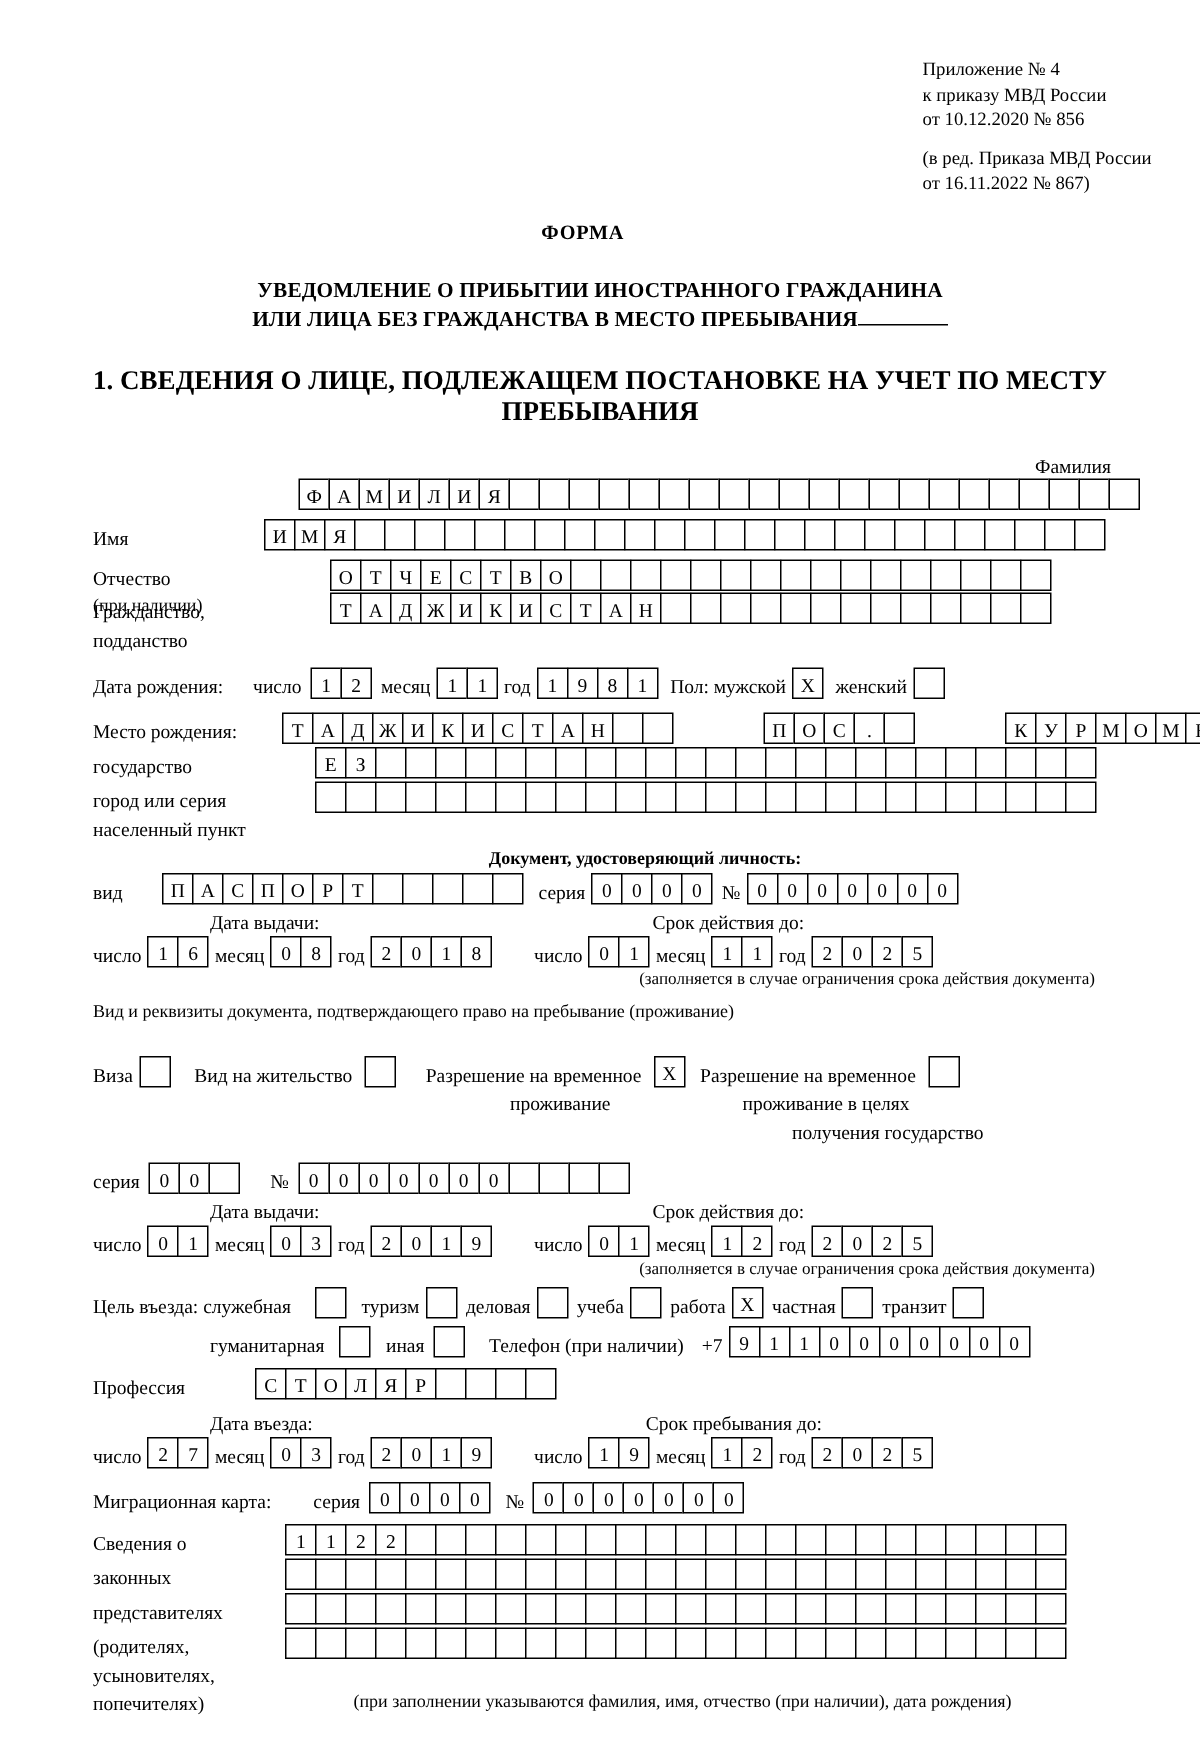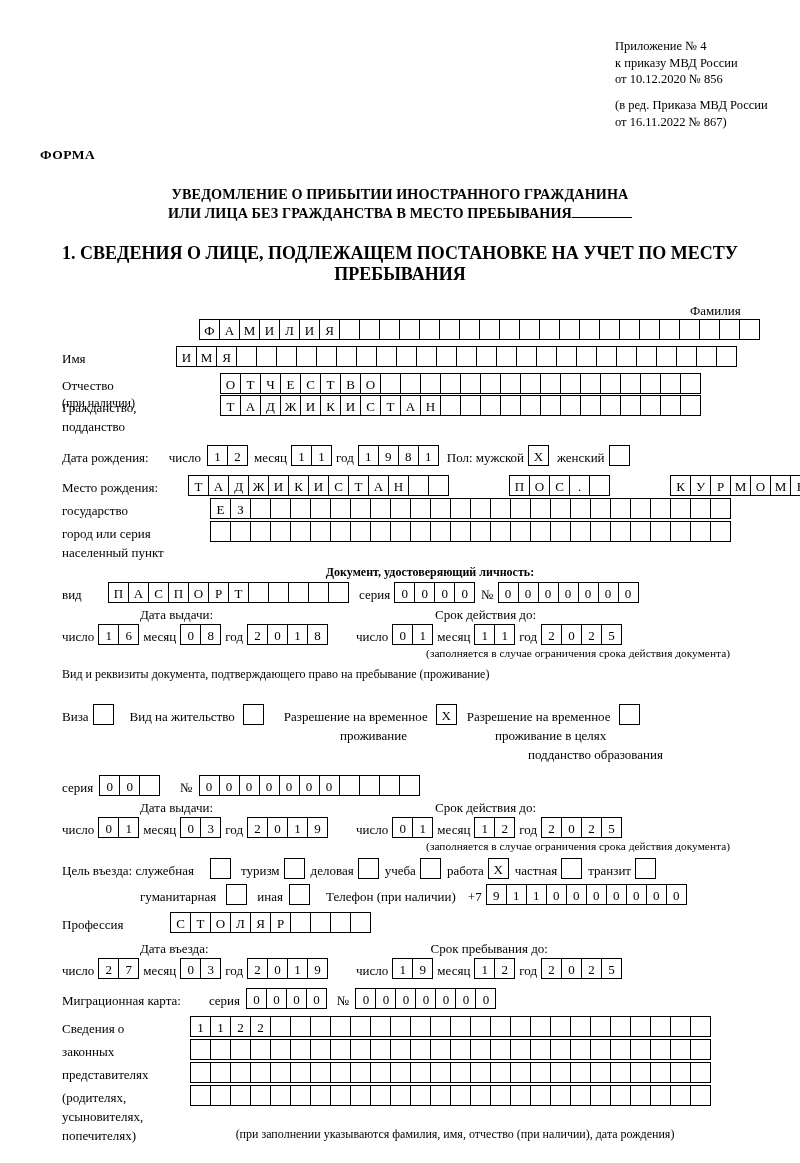--- a/index.html
+++ b/index.html
@@ -8,21 +8,21 @@
     font-family:"Liberation Serif", serif;
     color:#000;
     position:relative;
   }
   .page{position:relative;width:800px;height:1163px;box-sizing:border-box;padding:38px 40px 0 40px;}
 
   
   .hdr{margin-left:575px;font-size:12.5px;line-height:1.33;}
   .hdr div{white-space:nowrap;}
   .hdr .gap{height:9px;}
-  .forma{margin-top:17px;text-align:left;font-weight:bold;font-size:13.5px;letter-spacing:.5px;padding-right:23px;}
+  .forma{margin-top:17px;text-align:center;font-weight:bold;font-size:13.5px;letter-spacing:.5px;padding-right:23px;}
 
   .title{margin-top:22px;text-align:center;font-weight:bold;font-size:14.2px;line-height:1.35;letter-spacing:.1px;}
   .title .ul{display:inline-block;width:60px;border-bottom:1px solid #000;}
   .section1{margin-top:20px;text-align:center;font-weight:bold;font-size:18px;}
 
   
   .row{display:flex;align-items:flex-end;margin-top:6px;}
   .lbl{font-size:13px;white-space:nowrap;}
   .lbl.small{font-size:12px;}
 
@@ -460,21 +460,21 @@
     <div class="box"></div>
   </div>
   <div class="row" style="margin-top:3px;">
     <div style="width:300px;"></div>
     <div class="lbl">проживание</div>
     <div style="width:88px;"></div>
     <div class="lbl">проживание в целях</div>
   </div>
   <div class="row" style="margin-top:3px;">
     <div style="width:488px;"></div>
-    <div class="lbl">подданство образования</div>
+    <div class="lbl">получения государство</div>
   </div>
 
   <div class="row" style="margin-top:12px;">
     <div class="lbl" style="padding-left:22px;">серия</div>
     <div class="sp6"></div>
     <div class="cells" id="c-permser">
         <div class="cell">0</div>
         <div class="cell">0</div>
         <div class="cell"></div>
       </div>

